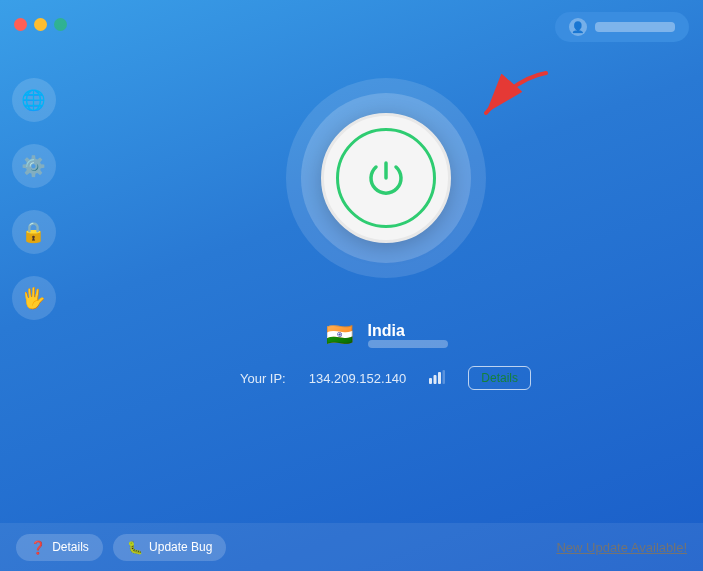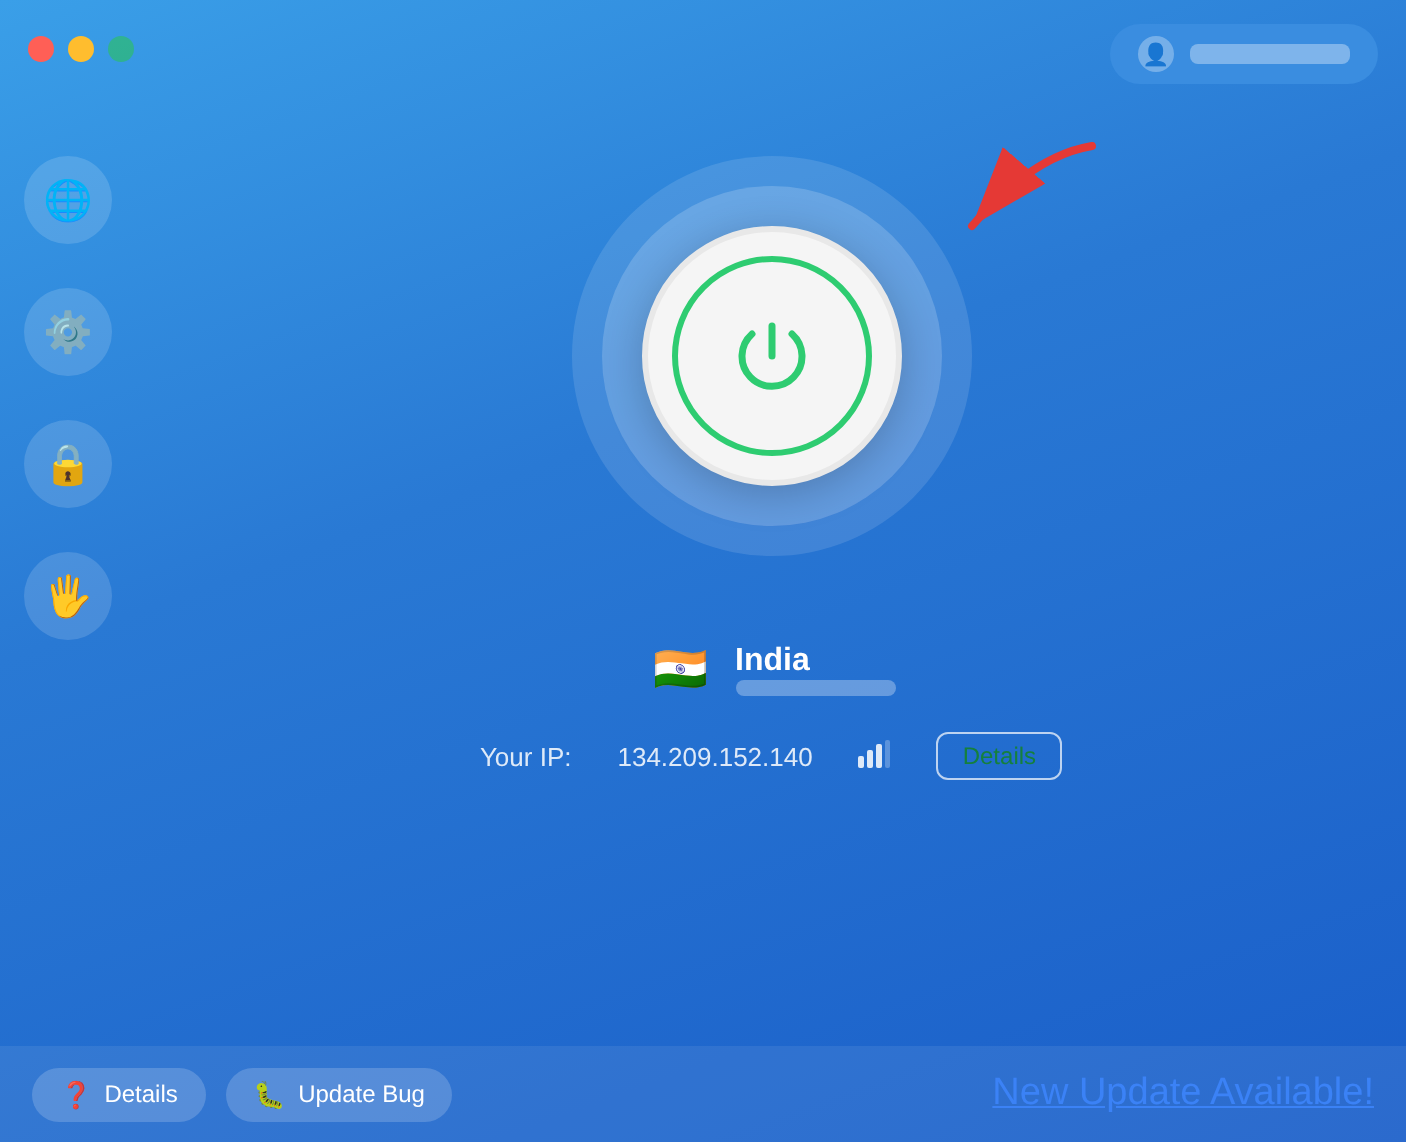--- a/index.html
+++ b/index.html
@@ -259,22 +259,22 @@
       gap: 6px;
       cursor: pointer;
       margin-right: 10px;
     }
     .bottom-btn .btn-icon {
       font-size: 13px;
     }
     .update-link {
       position: absolute;
       right: 16px;
-      color: #3b82f6;
-      font-size: 19px;
+      color: #737373;
+      font-size: 13px;
       text-decoration: underline;
       cursor: pointer;
       text-align: right;
     }
   </style>
 </head>
 <body>
 
 <div class="title-bar">
   <div class="traffic-lights">

